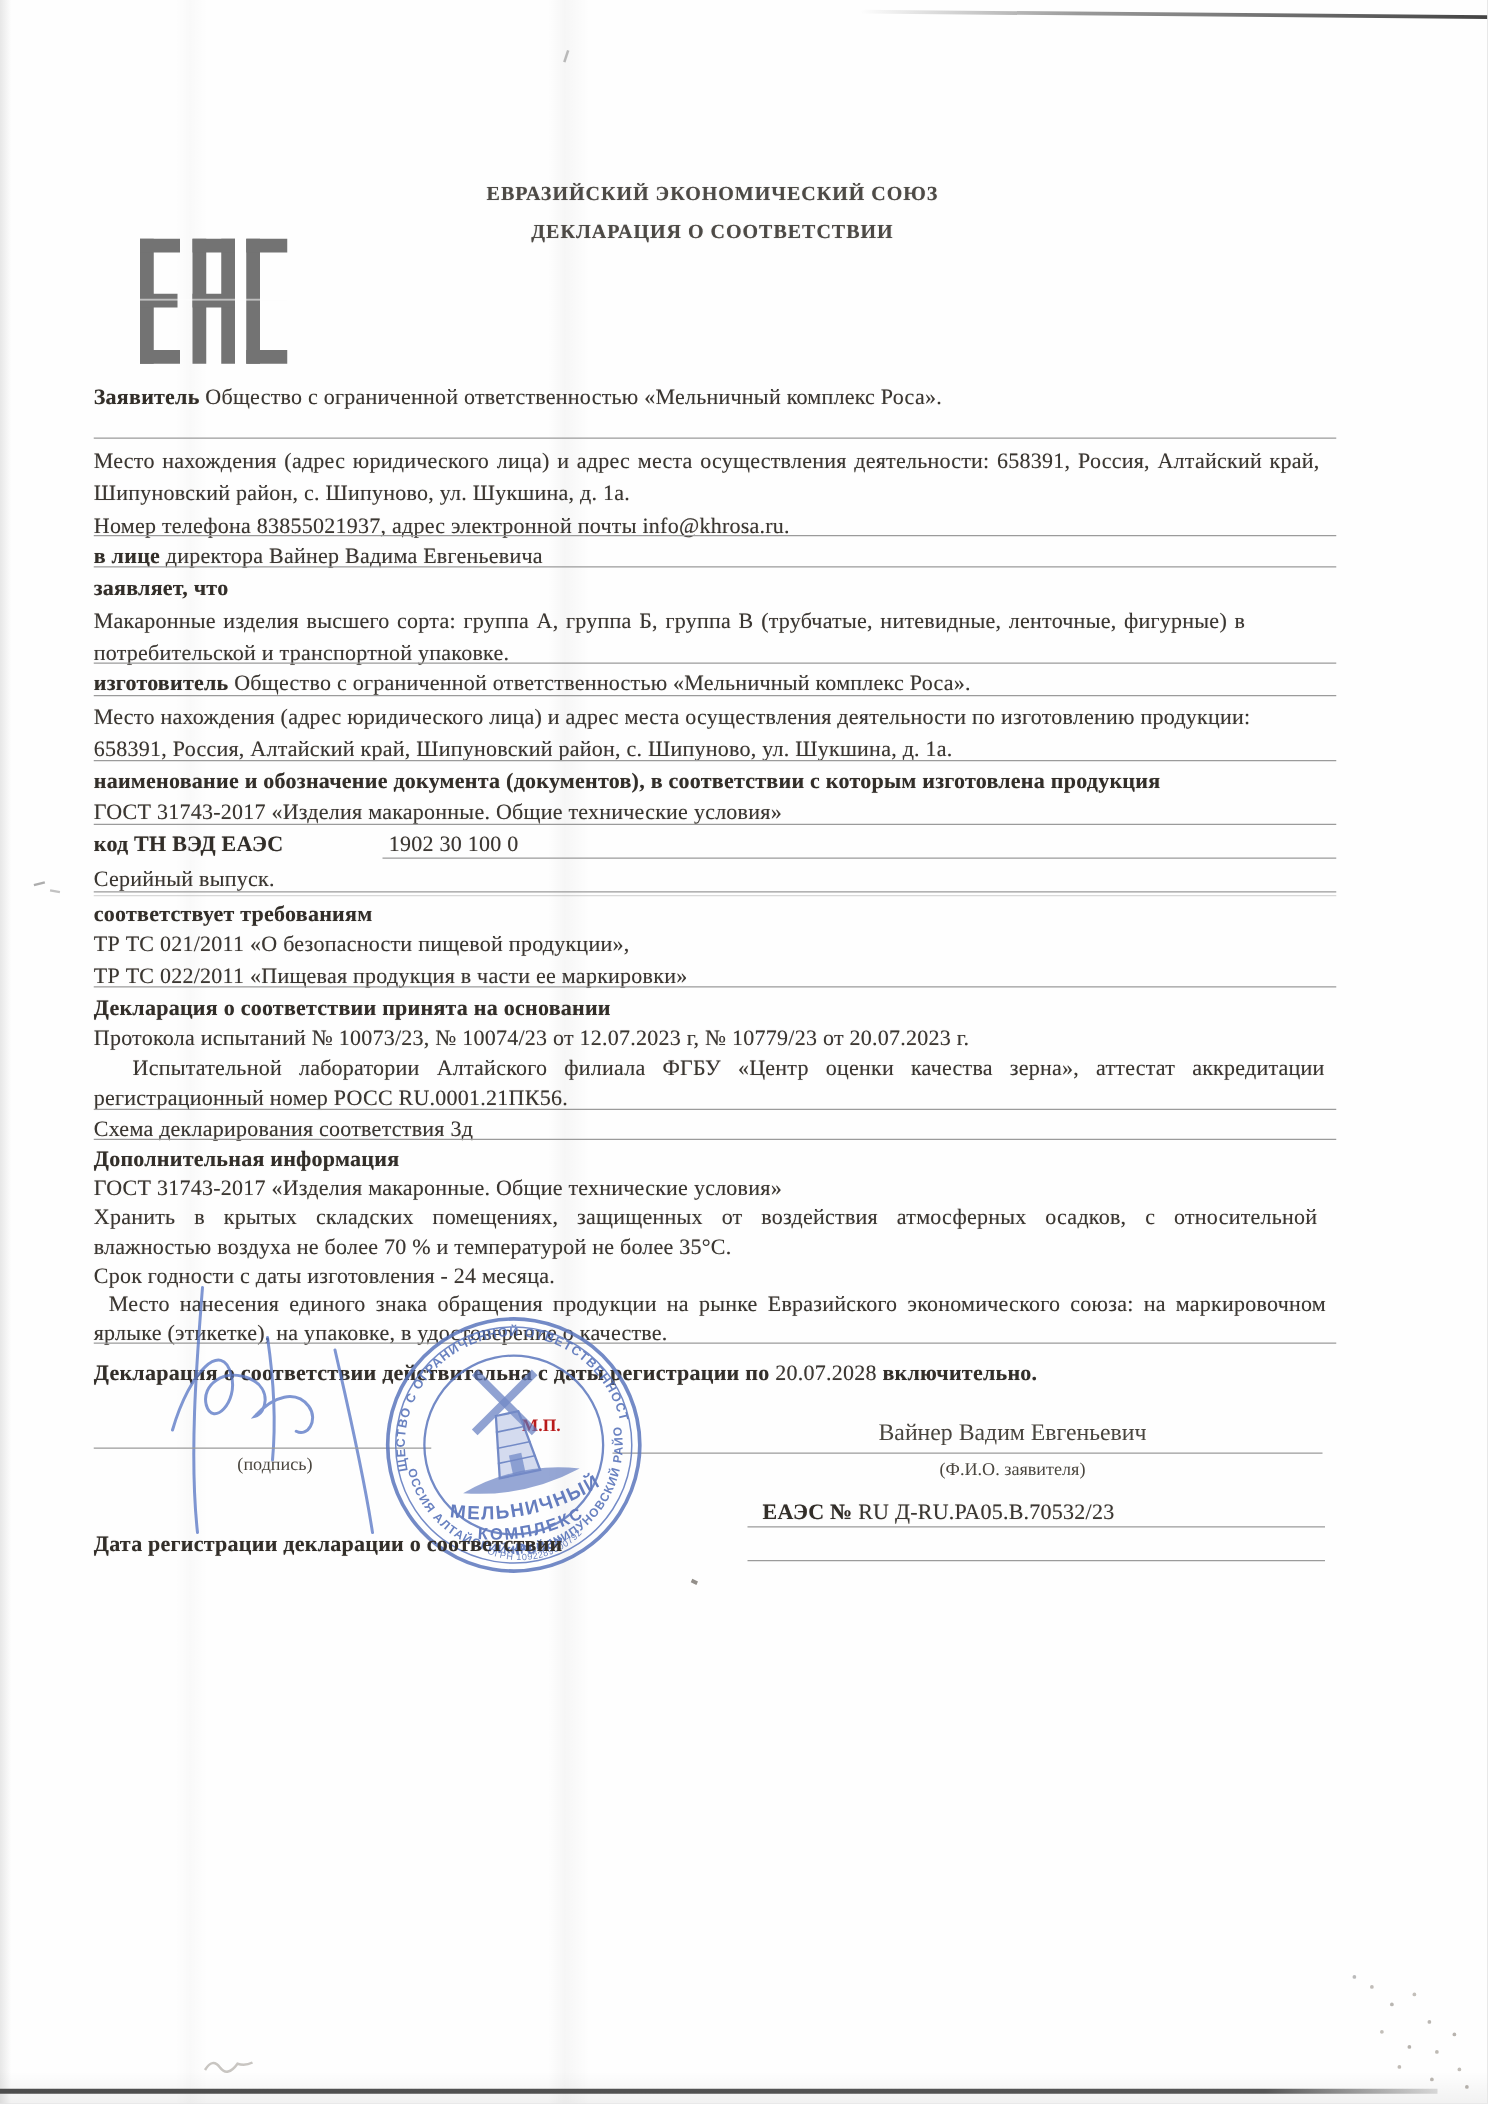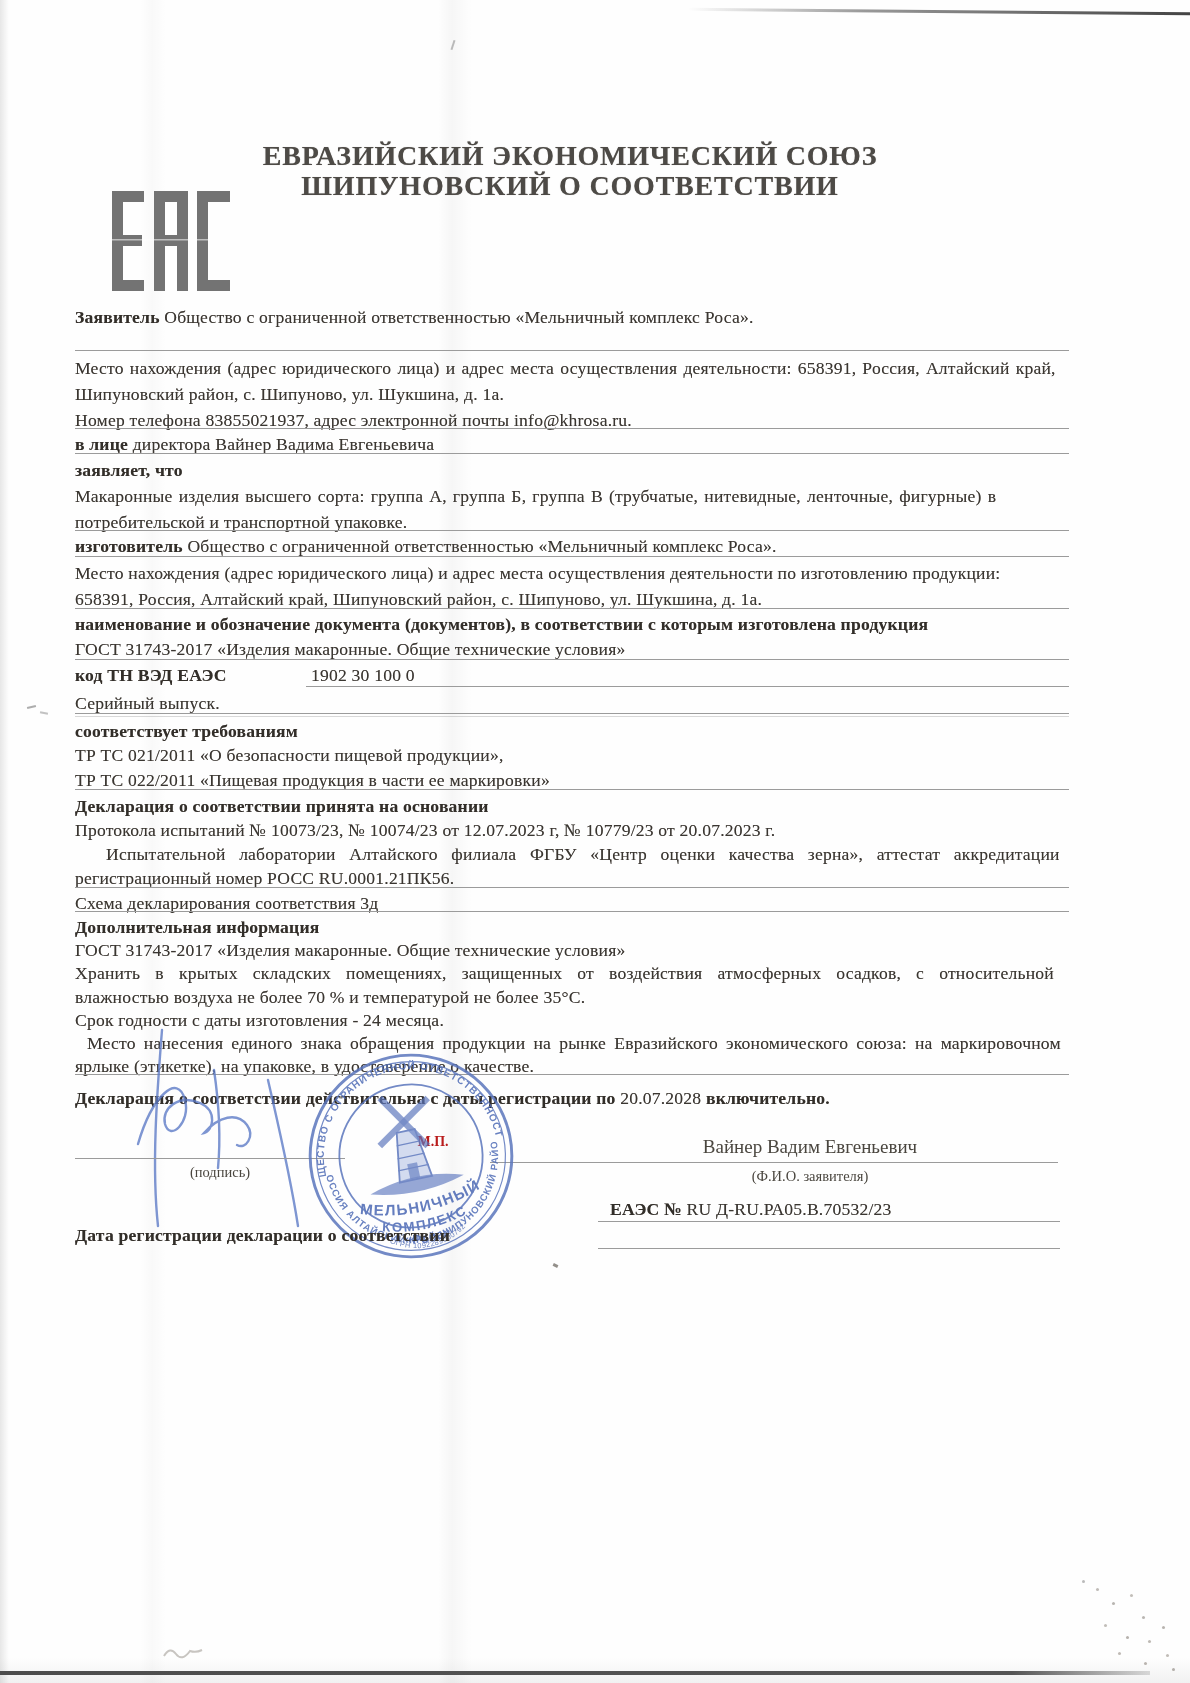--- a/index.html
+++ b/index.html
@@ -24,21 +24,21 @@
   }
   .b { font-weight:bold; color:#322e29; }
   .rule { position:absolute; height:1px; background:#9b9b9b; }
   .rule.d2 { box-shadow:0 3px 0 rgba(130,130,130,0.3); }
   .ws1 { word-spacing:1.5px; }
   .ws3 { word-spacing:3.5px;margin-left:12px; }
   .ws9 { word-spacing:9px;margin-left:31px; }
   .ws10 { word-spacing:10.5px; }
   .title {
     position:absolute; left:190px; top:141px; width:760px; text-align:center;
-    font-size:28px; font-weight:bold; color:#4d4a46; letter-spacing:0.8px;
+    font-size:16px; font-weight:bold; color:#4d4a46; letter-spacing:0.8px;
     line-height:30px; text-shadow:0 0 0.7px rgba(70,65,60,0.5);
   }
   .cap { position:absolute; font-size:14.5px; color:#4a463f; text-align:center; }
   .artifact { position:absolute; pointer-events:none; }
   svg text { font-family:"Liberation Sans","DejaVu Sans",sans-serif; }
 </style>
 </head>
 <body>
 
 <div class="page">
@@ -71,21 +71,21 @@
         <rect x="42" y="44" width="34" height="11"></rect>
       <rect x="85" y="0" width="11" height="100"></rect>
         <rect x="85" y="0" width="33" height="11"></rect>
       <rect x="85" y="89" width="33" height="11"></rect>
     </g>
     <rect x="0" y="48" width="118" height="1.5" fill="#fefefe" opacity="0.55"></rect>
   </svg>
 
   <div class="title">
     <div>ЕВРАЗИЙСКИЙ ЭКОНОМИЧЕСКИЙ СОЮЗ</div>
-    <div>ШИПУНОВСКИЙ О СООТВЕТСТВИИ</div>
+    <div>ДЕКЛАРАЦИЯ О СООТВЕТСТВИИ</div>
   </div>
 
   <div class="ln" style="top:305px"><span class="b">Заявитель</span> <span>Общество с ограниченной ответственностью «Мельничный комплекс Роса».</span></div>
   <div class="rule" style="top:350px;left:75px;width:994px"></div>
 
   <div class="ln ws1" style="top:356px">Место нахождения (адрес юридического лица) и адрес места осуществления деятельности: 658391, Россия, Алтайский край,</div>
   <div class="ln" style="top:382px">Шипуновский район, с. Шипуново, ул. Шукшина, д. 1а.</div>
   <div class="ln" style="top:408px">Номер телефона 83855021937, адрес электронной почты info@khrosa.ru.</div>
   <div class="rule" style="top:428px;left:75px;width:994px"></div>
 

